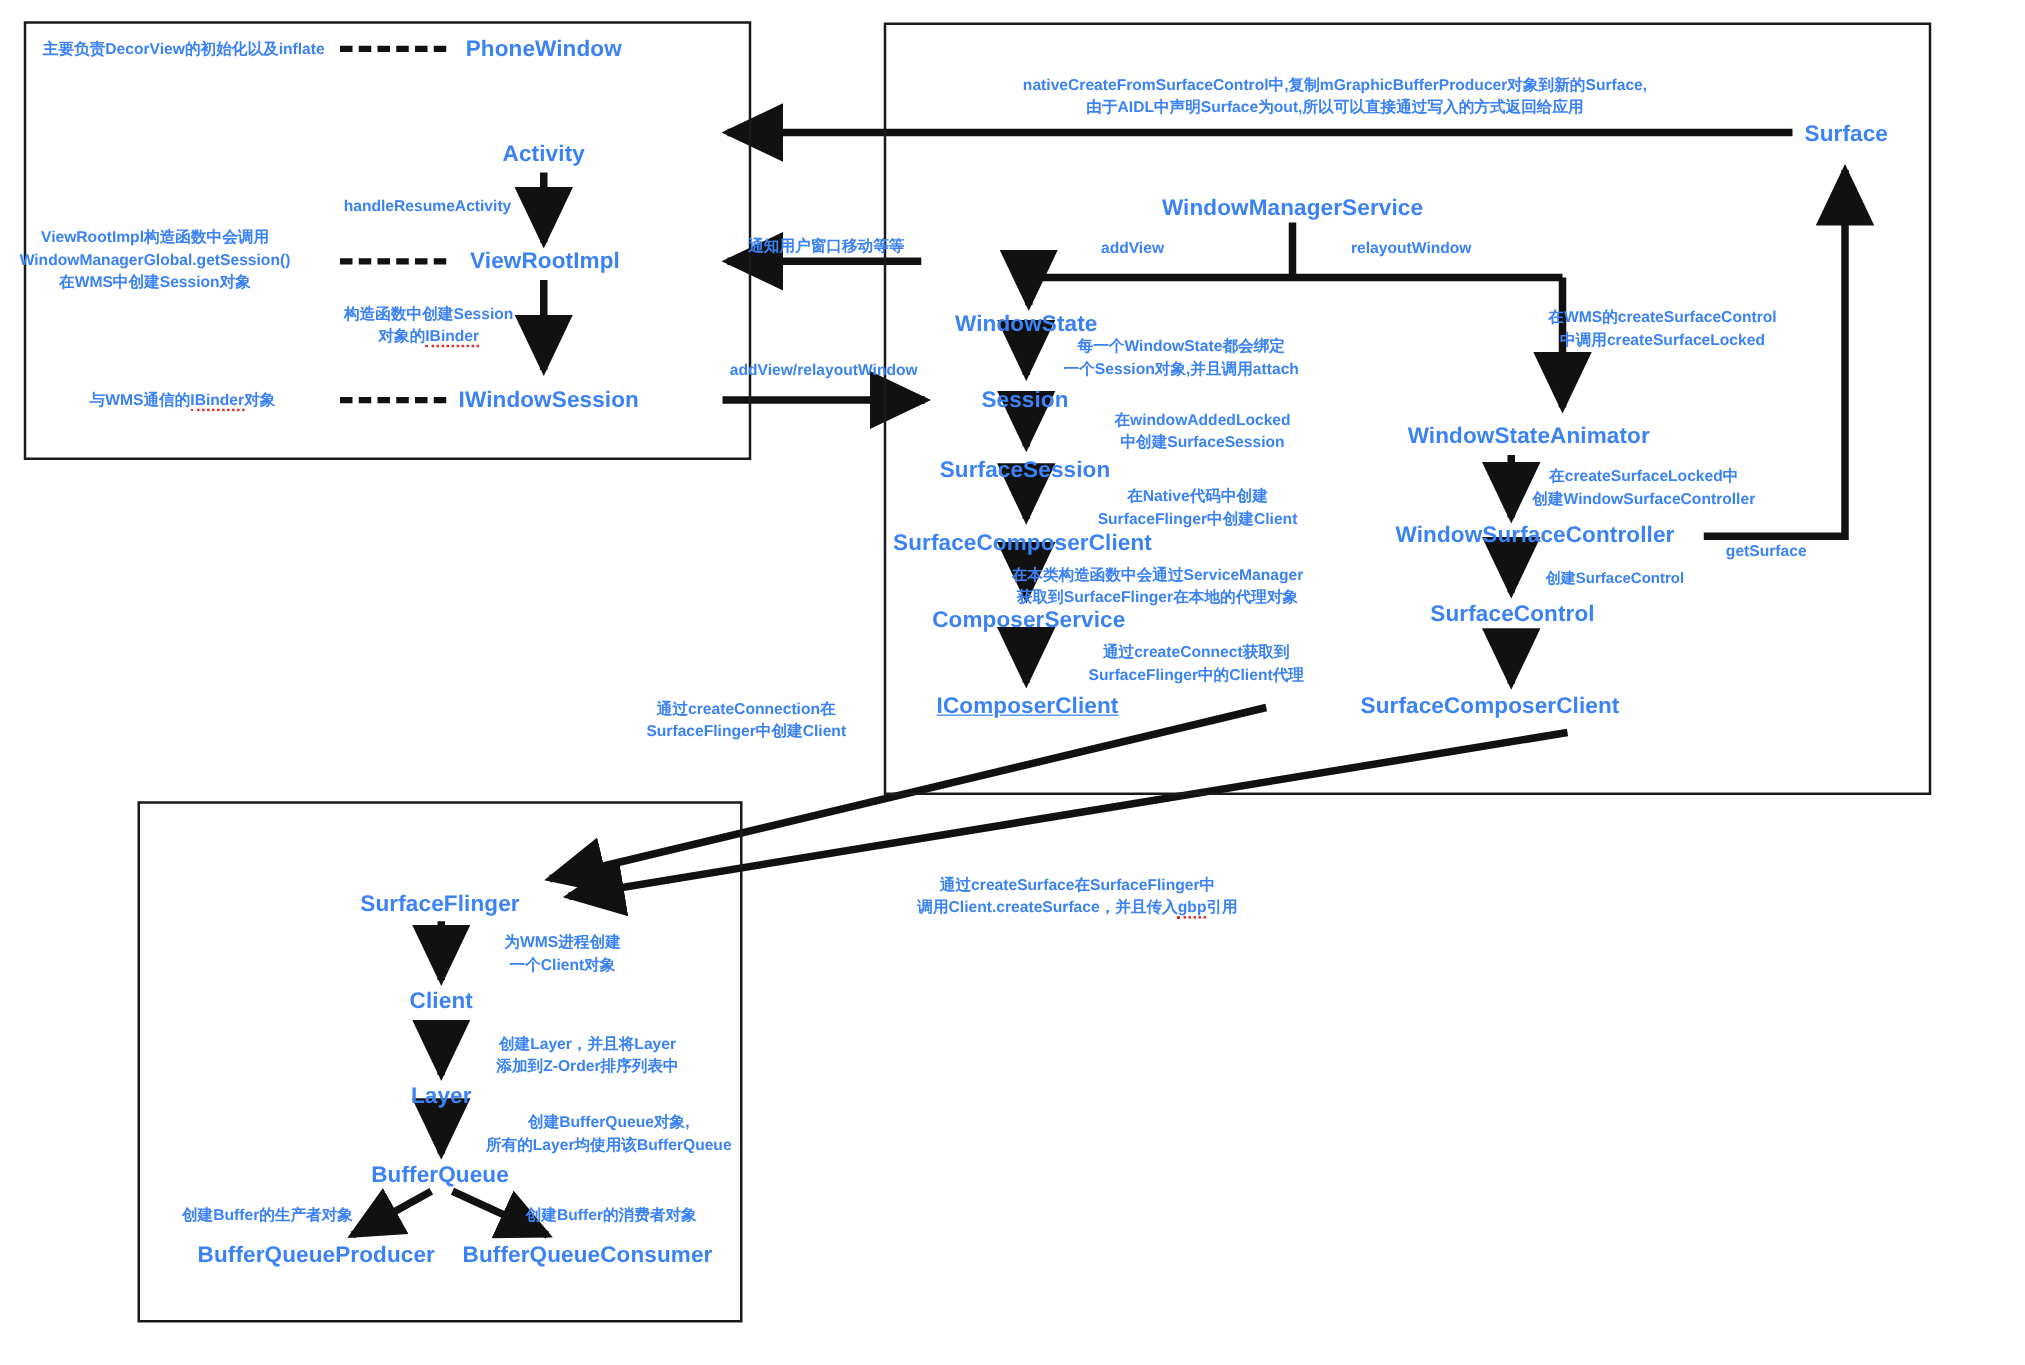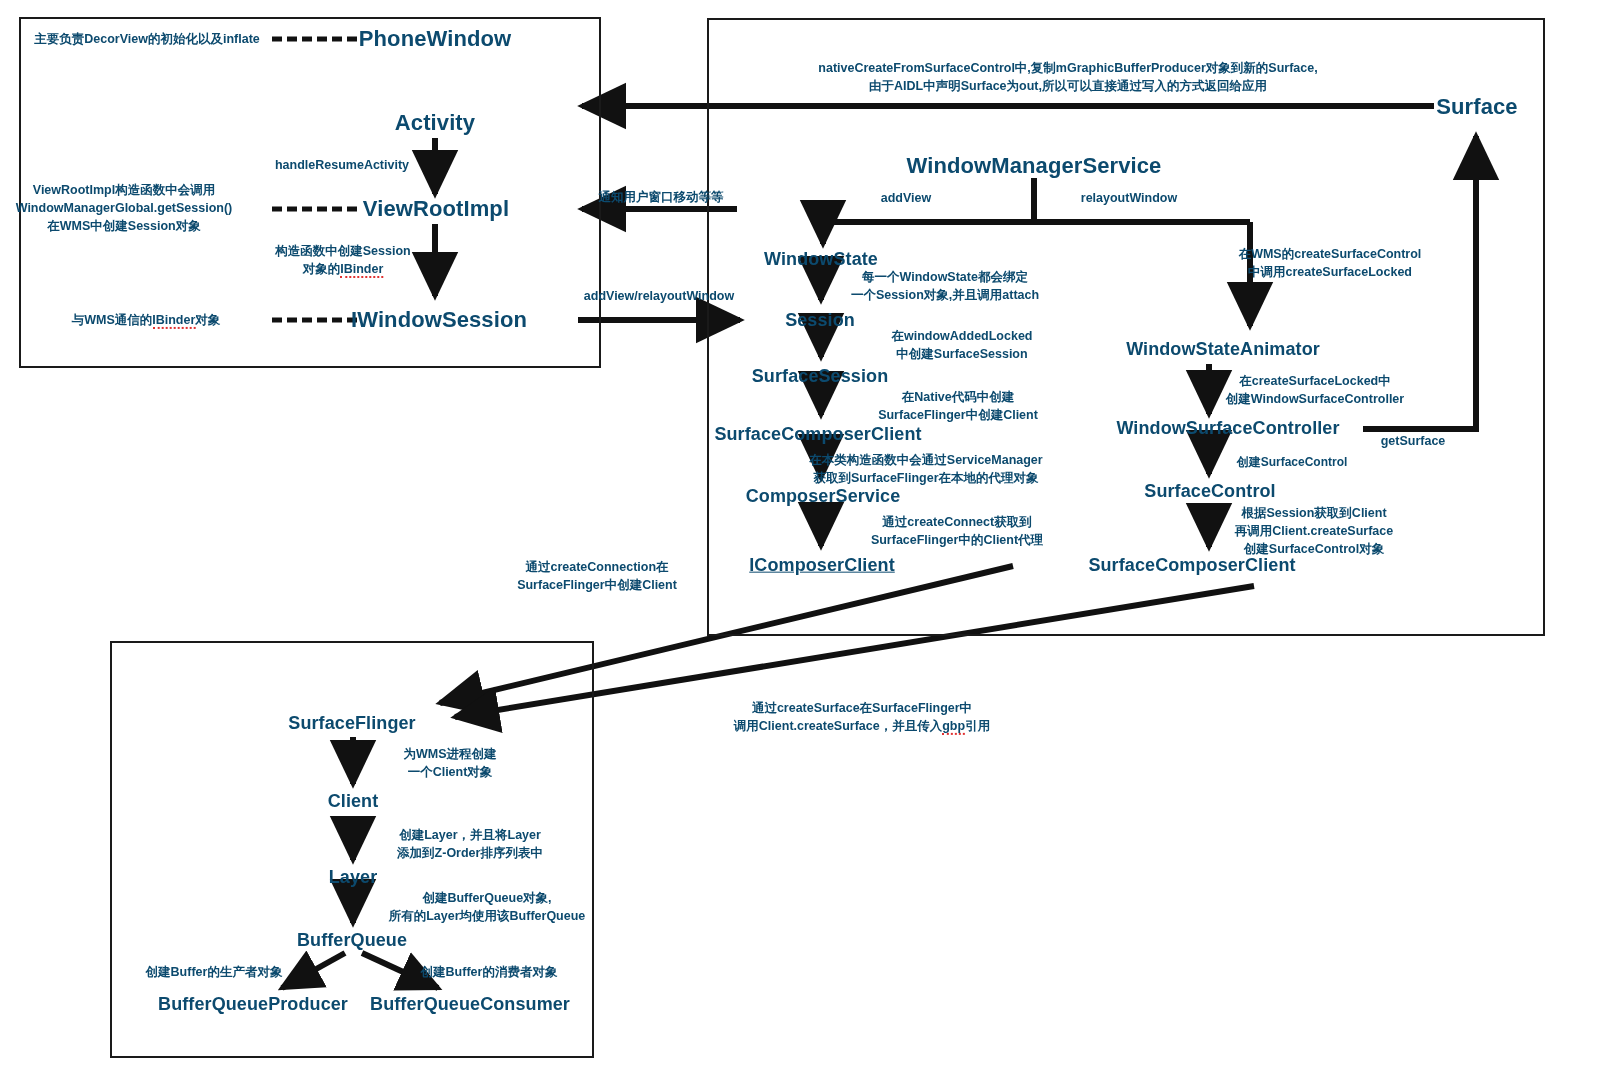--- a/index.html
+++ b/index.html
@@ -8,21 +8,21 @@
     padding: 0;
     background: #fbfbfb;
   }
   #canvas {
     position: relative;
     width: 1620px;
     height: 1092px;
     background: #ffffff;
     overflow: hidden;
     font-family: "Liberation Sans", "DejaVu Sans", sans-serif;
-    color: #0c4a6e;
+    color: #3b82f6;
   }
   #edges {
     position: absolute;
     left: 0; top: 0;
     width: 1620px;
     height: 1092px;
     pointer-events: none;
   }
   .panel {
     position: absolute;
@@ -33,21 +33,21 @@
   .node {
     position: absolute;
     font-weight: bold;
     font-size: 18px;
     letter-spacing: 0.1px;
     white-space: nowrap;
     transform: translate(-50%, -50%);
     text-align: center;
     line-height: 1.15;
   }
-  .node.big { font-size: 22px; }
+  .node.big { font-size: 18px; }
   .note {
     position: absolute;
     font-weight: bold;
     font-size: 12.5px;
     line-height: 1.45;
     white-space: pre;
     transform: translate(-50%, -50%);
     text-align: center;
   }
   .note.small { font-size: 12px; }
@@ -189,23 +189,20 @@
   <div class="node" style="left:1223px; top:349px;">WindowStateAnimator</div>
   <div class="note" style="left:1315px; top:390px;"><span>在createSurfaceLocked中</span>
 <span>创建WindowSurfaceController</span></div>
 
   <div class="node" style="left:1228px; top:428px;">WindowSurfaceController</div>
   <div class="edge-label" style="left:1413px; top:441px;">getSurface</div>
 
   <div class="note small" style="left:1292px; top:463px;">创建SurfaceControl</div>
 
   <div class="node" style="left:1210px; top:491px;">SurfaceControl</div>
-  <div class="note" style="left:1314px; top:531px;"><span>根据Session获取到Client</span>
-<span>再调用Client.createSurface</span>
-<span>创建SurfaceControl对象</span></div>
 
   <div class="node" style="left:1192px; top:565px;">SurfaceComposerClient</div>
 
   <div class="note" style="left:597px; top:576px;"><span>通过createConnection在</span>
 <span>SurfaceFlinger中创建Client</span></div>
 
   <div class="note" style="left:862px; top:717px;"><span>通过createSurface在SurfaceFlinger中</span>
 <span><span>调用Client.createSurface，并且传入</span><span class="misspell">gbp</span><span>引用</span></span></div>
 
   <div class="node" style="left:352px; top:723px;">SurfaceFlinger</div>

